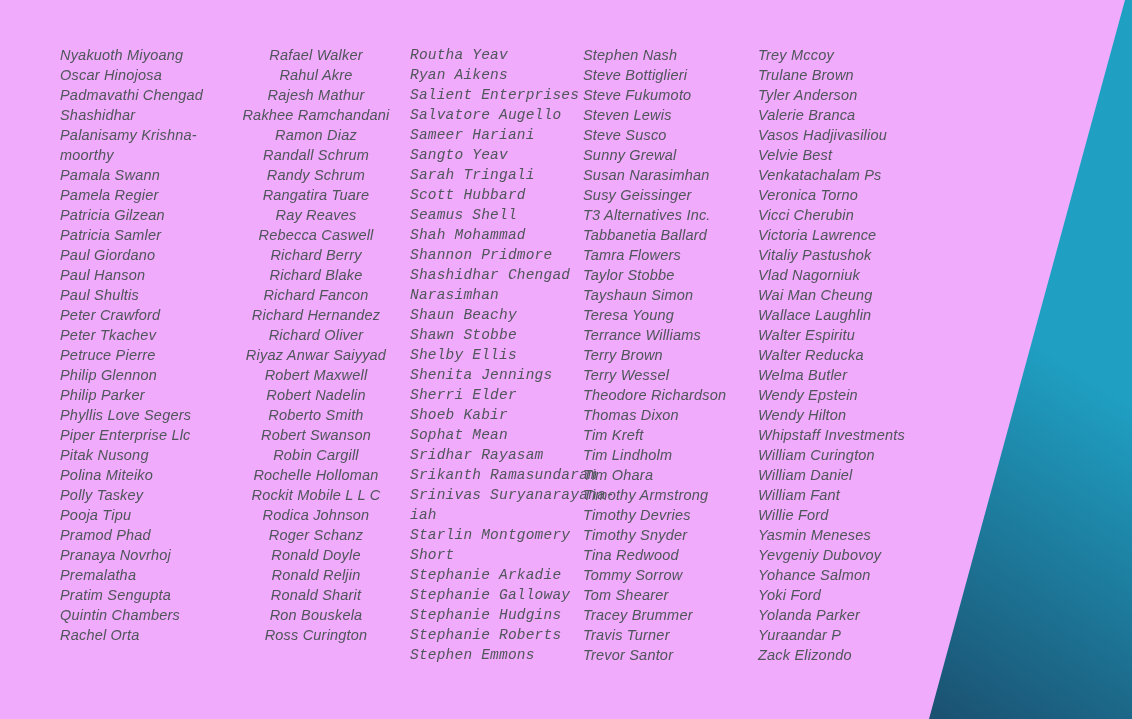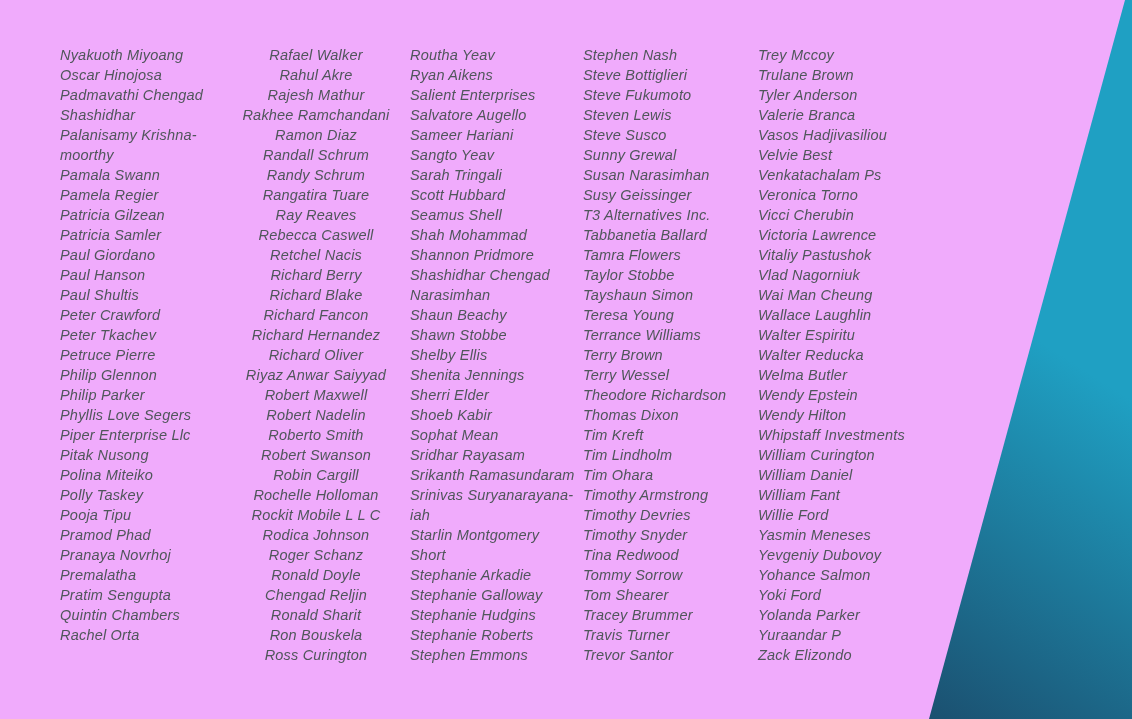--- a/index.html
+++ b/index.html
@@ -19,21 +19,21 @@
     position: absolute;
     inset: 0;
   }
   .col {
     position: absolute;
     top: 45px;
     width: 180px;
   }
   .col[data-col="0"] { left: 60px; }
   .col[data-col="1"] { left: 226px; text-align: center; }
-  .col[data-col="2"] { left: 410px; }
+  .col[data-col="2"] { left: 410px; font-family: Liberation Mono, monospace; }
   .col[data-col="3"] { left: 583px; }
   .col[data-col="4"] { left: 758px; }
   .name-line {
     font-size: 14.5px;
     font-style: italic;
     line-height: 20px;
     letter-spacing: 0.2px;
     color: #50565b;
     white-space: nowrap;
   }
@@ -88,38 +88,37 @@
         <div class="name-line">Rafael Walker</div>
         <div class="name-line">Rahul Akre</div>
         <div class="name-line">Rajesh Mathur</div>
         <div class="name-line">Rakhee Ramchandani</div>
         <div class="name-line">Ramon Diaz</div>
         <div class="name-line">Randall Schrum</div>
         <div class="name-line">Randy Schrum</div>
         <div class="name-line">Rangatira Tuare</div>
         <div class="name-line">Ray Reaves</div>
         <div class="name-line">Rebecca Caswell</div>
-        <div class="name-line">Retchel Nacis</div>
         <div class="name-line">Richard Berry</div>
         <div class="name-line">Richard Blake</div>
         <div class="name-line">Richard Fancon</div>
         <div class="name-line">Richard Hernandez</div>
         <div class="name-line">Richard Oliver</div>
         <div class="name-line">Riyaz Anwar Saiyyad</div>
         <div class="name-line">Robert Maxwell</div>
         <div class="name-line">Robert Nadelin</div>
         <div class="name-line">Roberto Smith</div>
         <div class="name-line">Robert Swanson</div>
         <div class="name-line">Robin Cargill</div>
         <div class="name-line">Rochelle Holloman</div>
         <div class="name-line">Rockit Mobile L L C</div>
         <div class="name-line">Rodica Johnson</div>
         <div class="name-line">Roger Schanz</div>
         <div class="name-line">Ronald Doyle</div>
-        <div class="name-line">Chengad Reljin</div>
+        <div class="name-line">Ronald Reljin</div>
         <div class="name-line">Ronald Sharit</div>
         <div class="name-line">Ron Bouskela</div>
         <div class="name-line">Ross Curington</div>
       </div>
     <div class="col" data-col="2">
         <div class="name-line">Routha Yeav</div>
         <div class="name-line">Ryan Aikens</div>
         <div class="name-line">Salient Enterprises</div>
         <div class="name-line">Salvatore Augello</div>
         <div class="name-line">Sameer Hariani</div>

